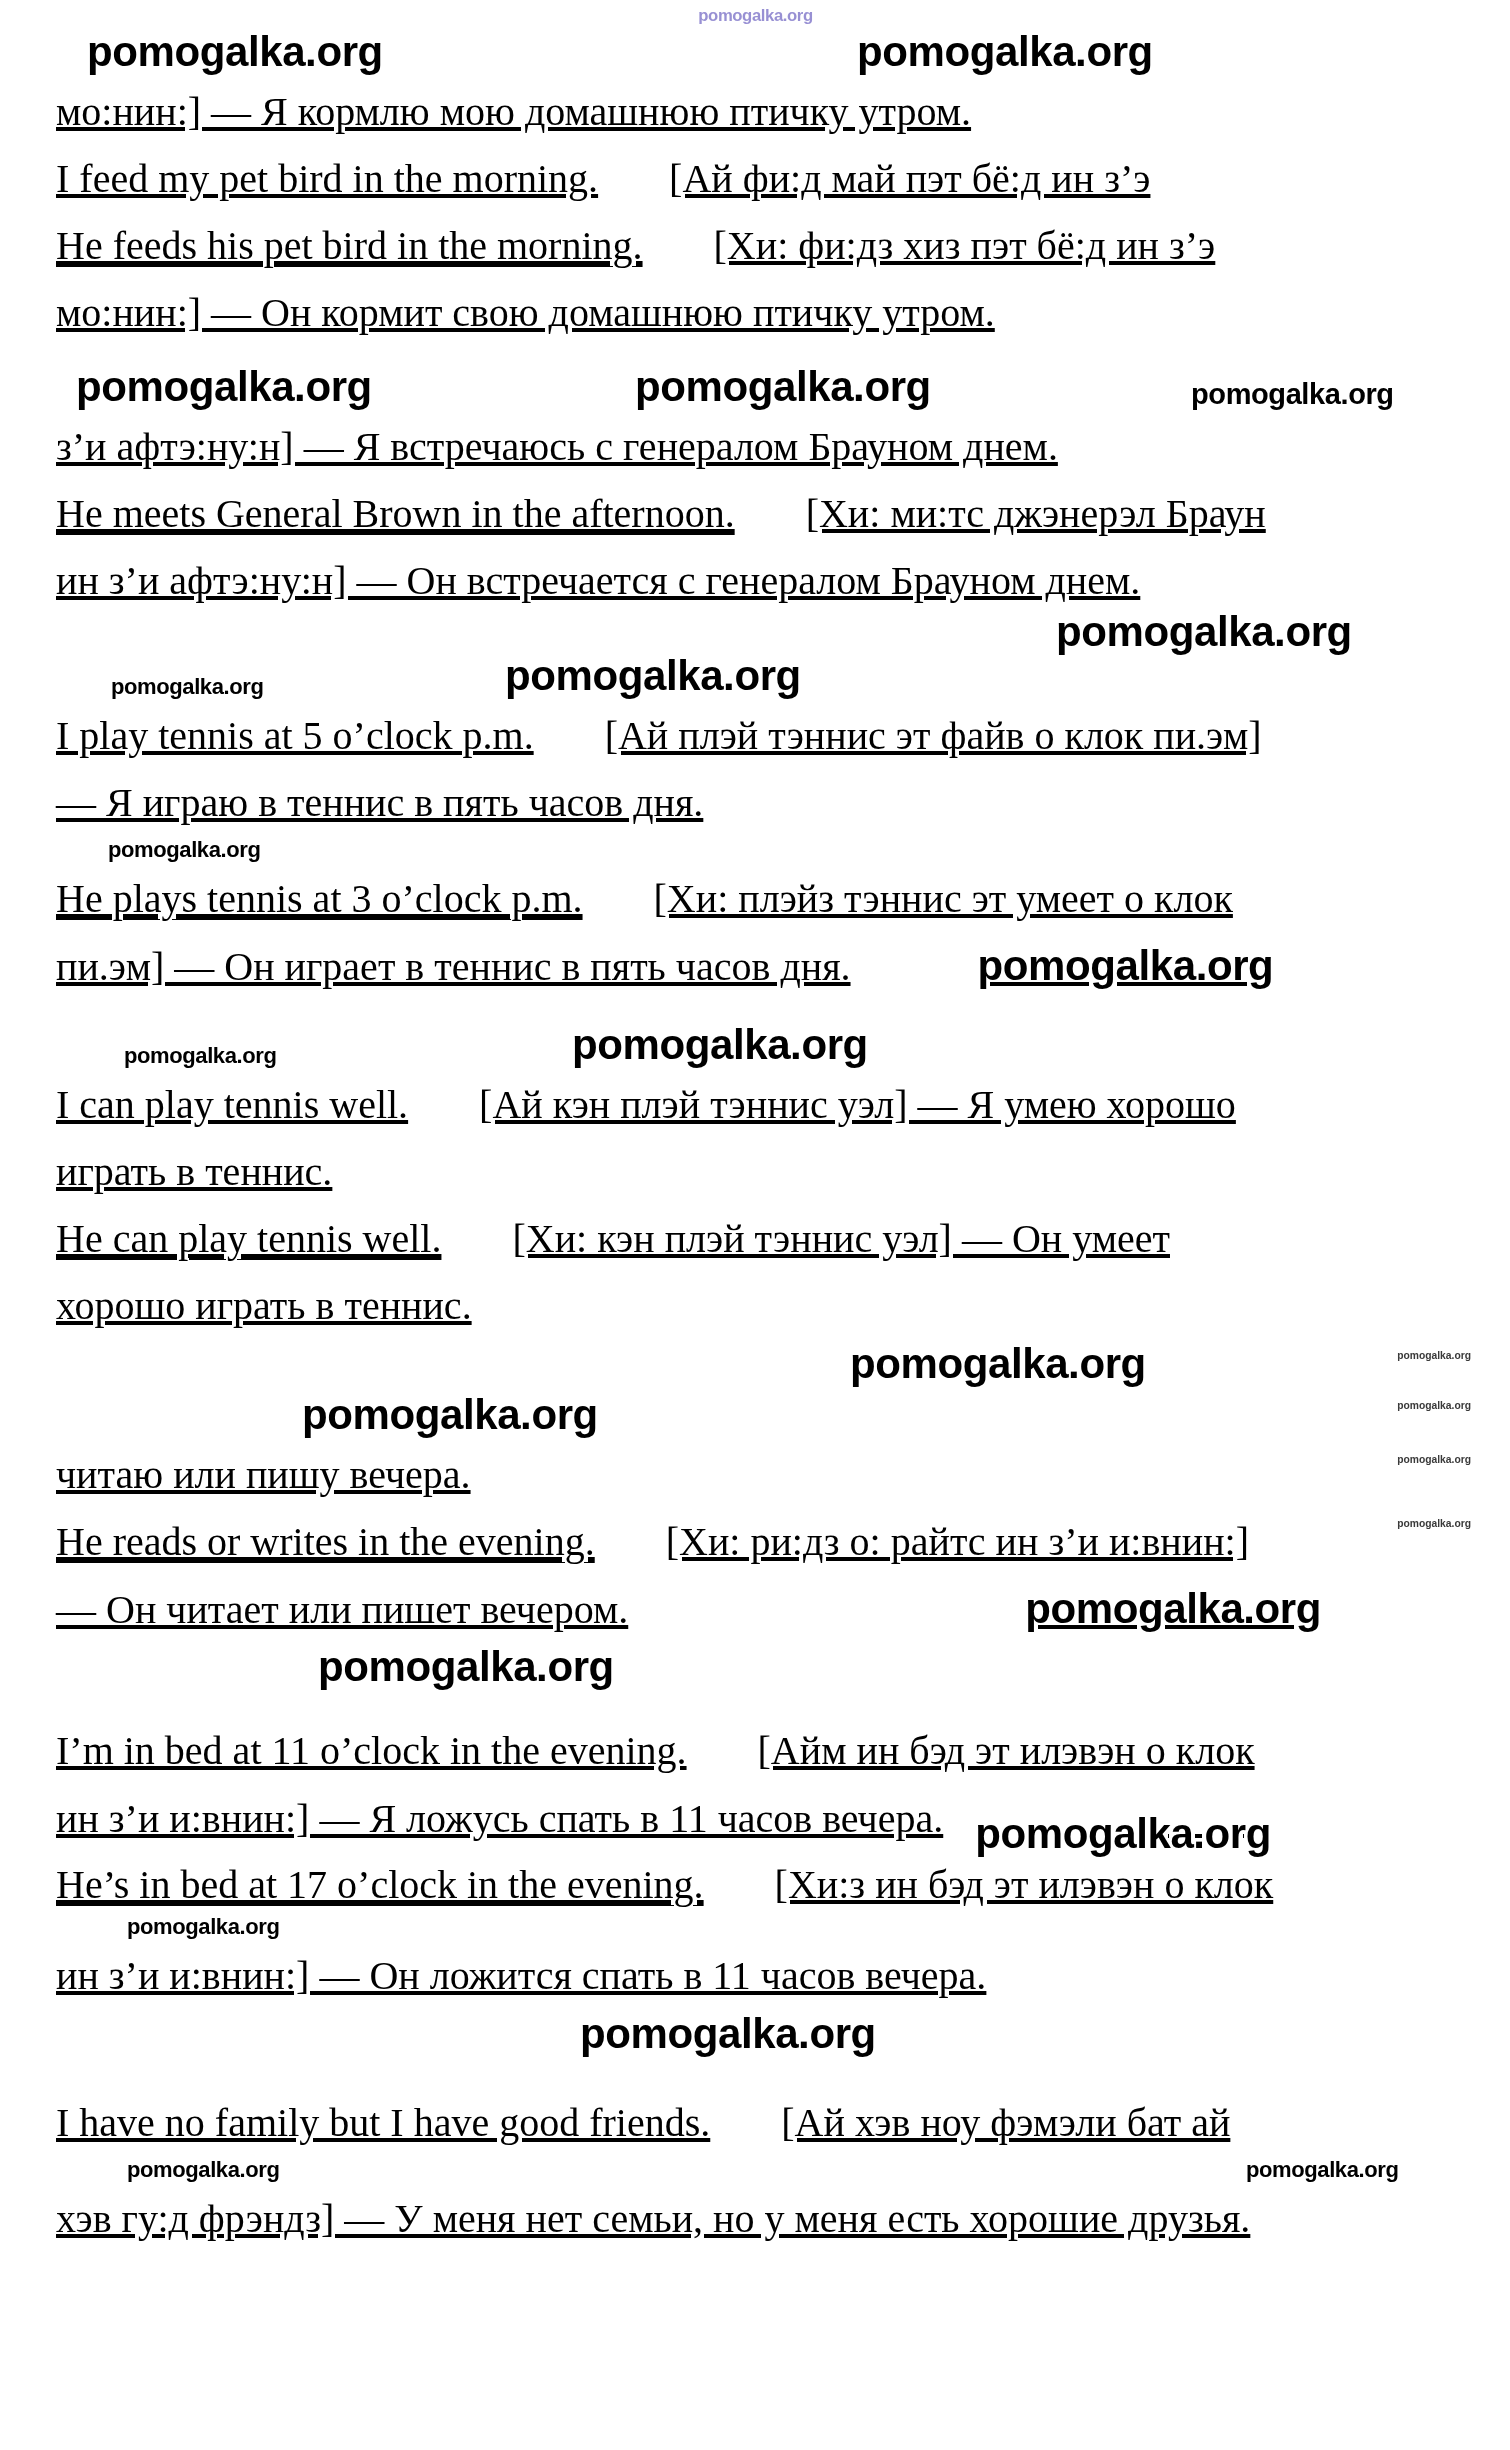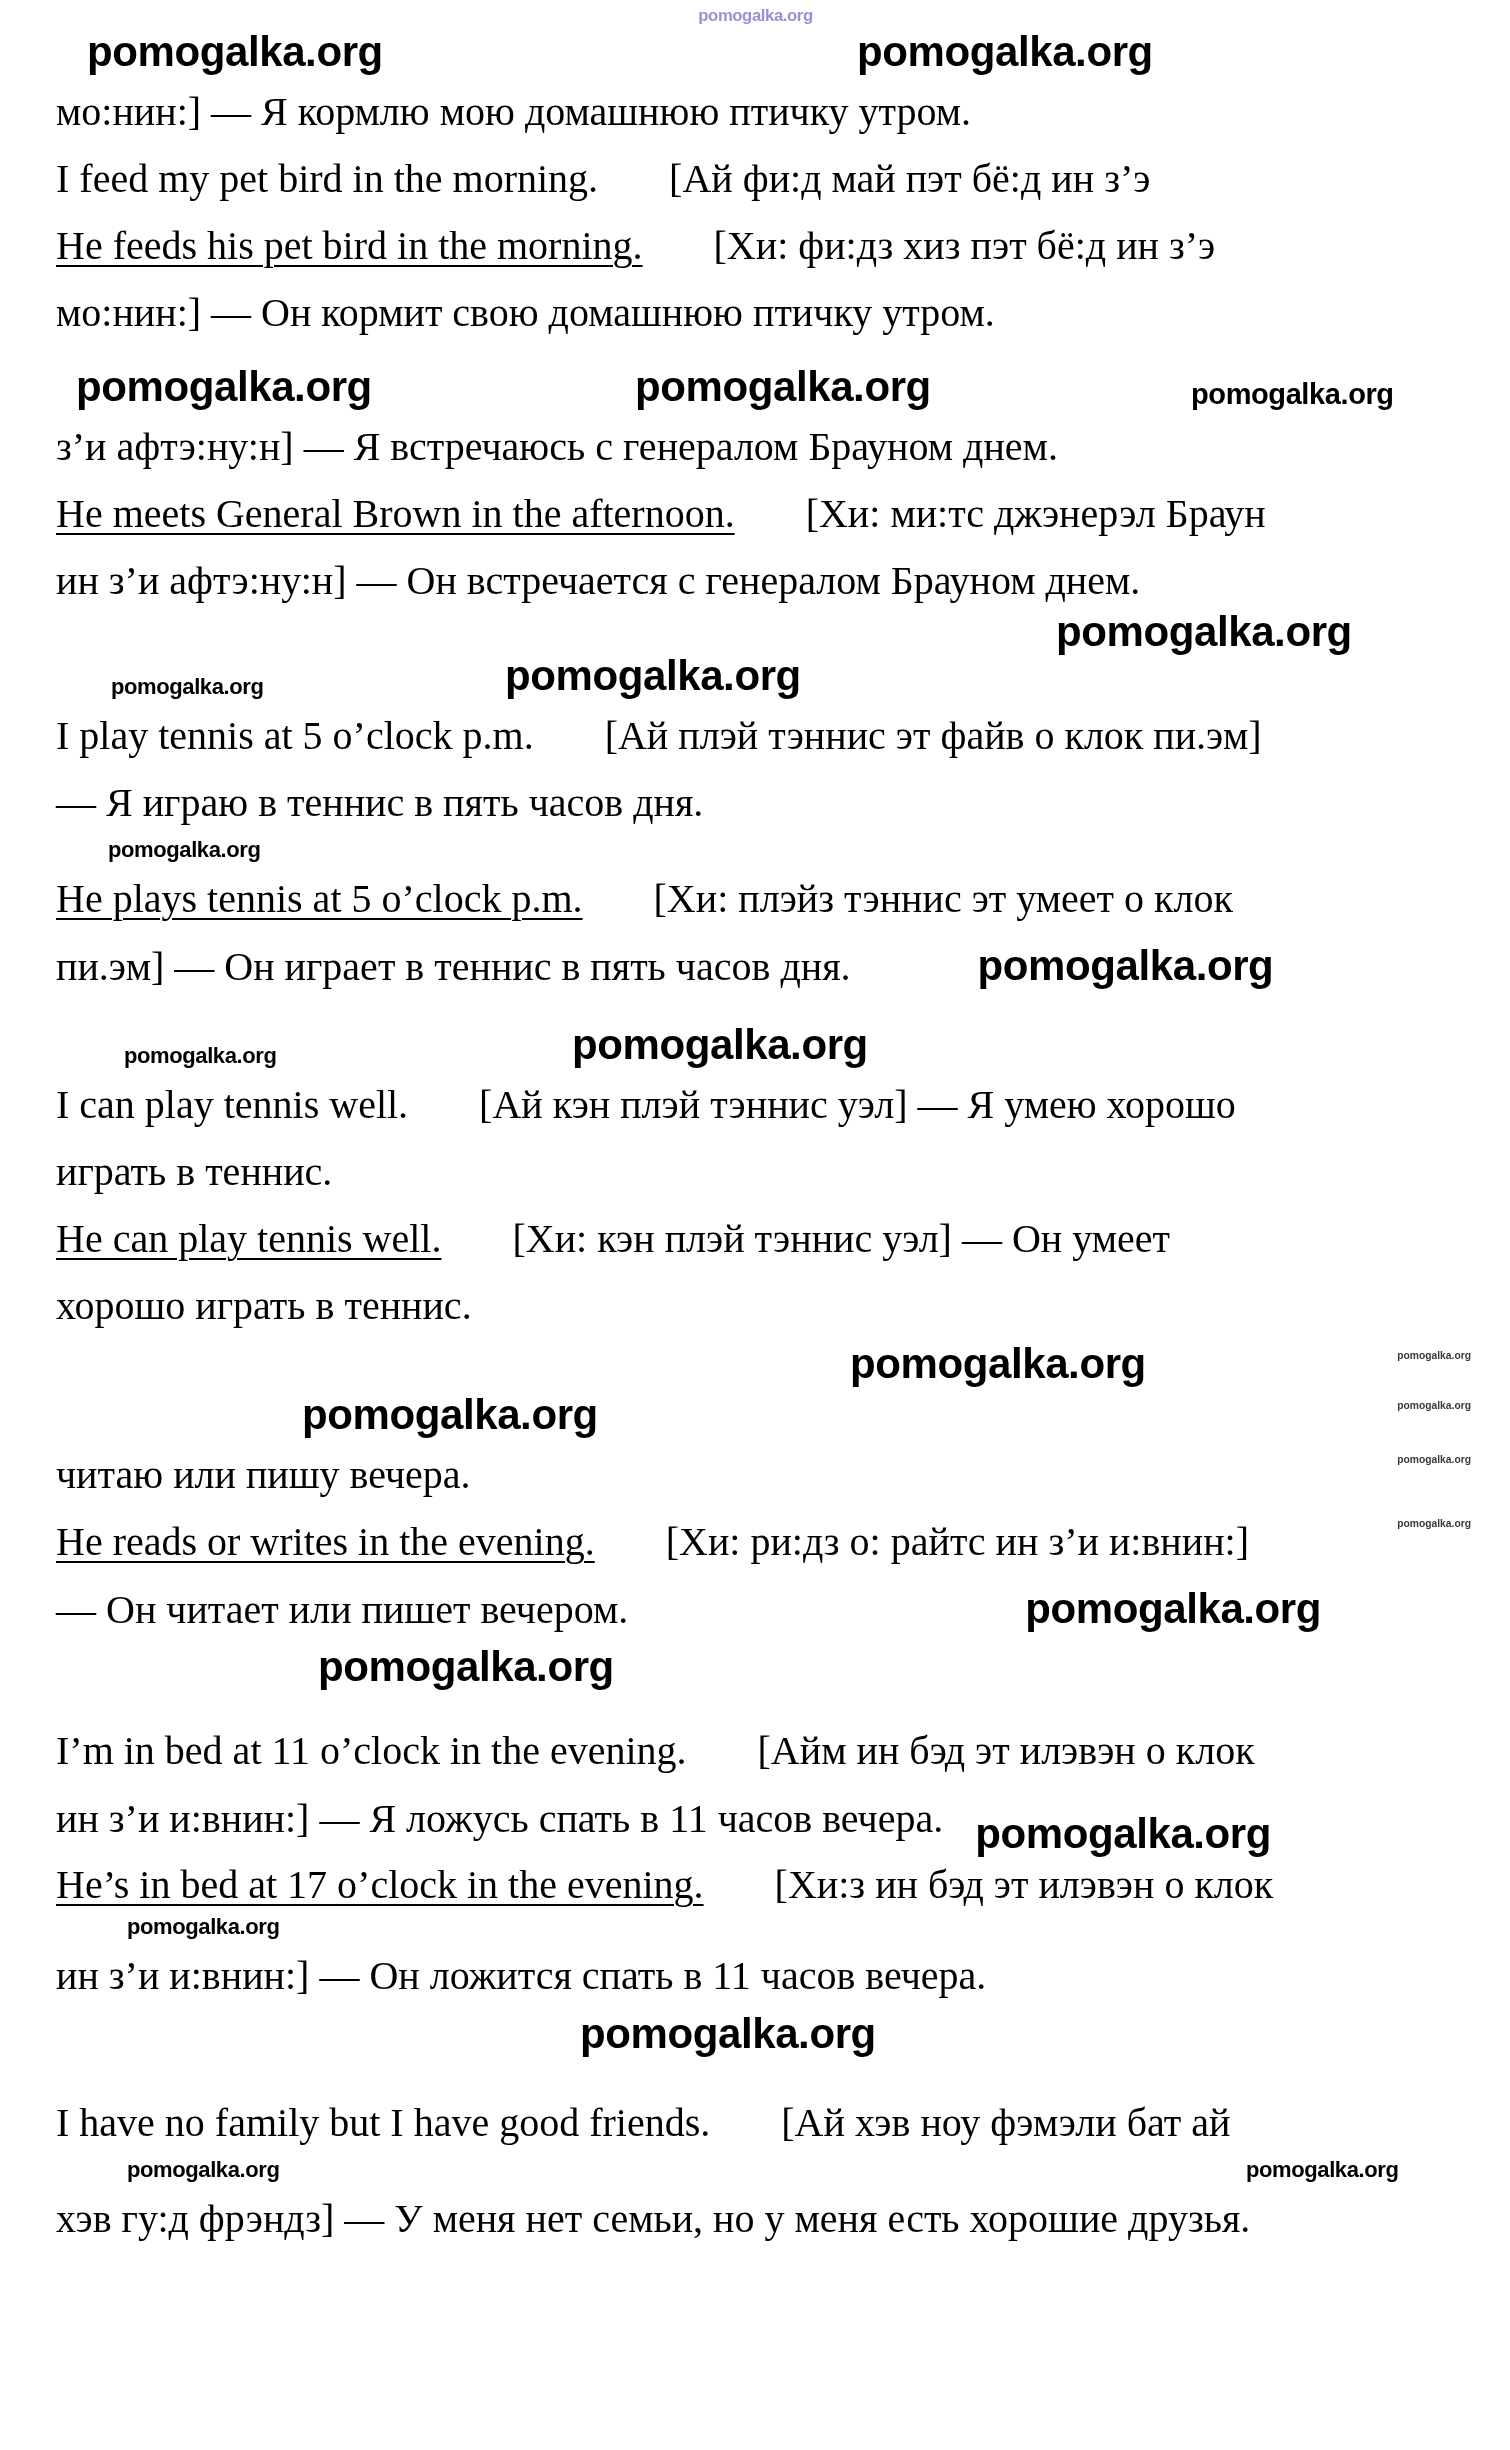--- a/index.html
+++ b/index.html
@@ -8,20 +8,21 @@
   .page {
     position: relative;
     width: 1511px;
     height: 2450px;
     overflow: hidden;
     background: #ffffff;
     color: #000000;
     font-family: "Liberation Serif", "DejaVu Serif", serif;
     font-size: 40px;
     padding-top: 11px;
+    text-decoration: underline;
   }
   .row { position: relative; padding-left: 56px; white-space: nowrap; }
   .text-row { height: 67px; line-height: 67px; }
   .run { color: #000; }
   .u { text-decoration: underline; text-decoration-thickness: 2.4px; text-underline-offset: 5.6px; }
   .gap { display: inline-block; height: 0.8px; }
   .wm {
     font-family: "Liberation Sans", "DejaVu Sans", sans-serif;
     font-weight: 700;
     color: #000;
@@ -80,21 +81,21 @@
     </div>
     <div class="row wm-row" style="height: 44px;">
       <span class="wm abs sm" style="left: 111px;">pomogalka.org</span>
       <span class="wm abs lg" style="left: 505px;">pomogalka.org</span>
     </div>
     <div class="row text-row"><span class="run">I play tennis at 5 o’clock p.m.</span><span class="gap" style="width: 71px;"></span><span class="run">[Ай плэй тэннис эт файв о клок пи.эм]</span></div>
     <div class="row text-row"><span class="run">— Я играю в теннис в пять часов дня.</span></div>
     <div class="row wm-row" style="height: 29px;">
       <span class="wm abs sm" style="left: 108px;">pomogalka.org</span>
     </div>
-    <div class="row text-row"><span class="run u">He plays tennis at 5 o’clock p.m.</span><span class="gap" style="width: 71px;"></span><span class="run">[Хи: плэйз тэннис эт умеет о клок</span></div>
+    <div class="row text-row"><span class="run u">He plays tennis at 3 o’clock p.m.</span><span class="gap" style="width: 71px;"></span><span class="run">[Хи: плэйз тэннис эт умеет о клок</span></div>
     <div class="row text-row"><span class="run">пи.эм] — Он играет в теннис в пять часов дня.</span><span class="wm inline-wm lg" style="margin-left: 127px;">pomogalka.org</span></div>
     <div class="row spacer" style="height: 24px;"></div>
     <div class="row wm-row" style="height: 48px;">
       <span class="wm abs sm" style="left: 124px;">pomogalka.org</span>
       <span class="wm abs lg" style="left: 572px;">pomogalka.org</span>
     </div>
     <div class="row text-row"><span class="run">I can play tennis well.</span><span class="gap" style="width: 71px;"></span><span class="run">[Ай кэн плэй тэннис уэл] — Я умею хорошо</span></div>
     <div class="row text-row"><span class="run">играть в теннис.</span></div>
     <div class="row text-row"><span class="run u">He can play tennis well.</span><span class="gap" style="width: 71px;"></span><span class="run">[Хи: кэн плэй тэннис уэл] — Он умеет</span></div>
     <div class="row text-row"><span class="run">хорошо играть в теннис.</span></div>

